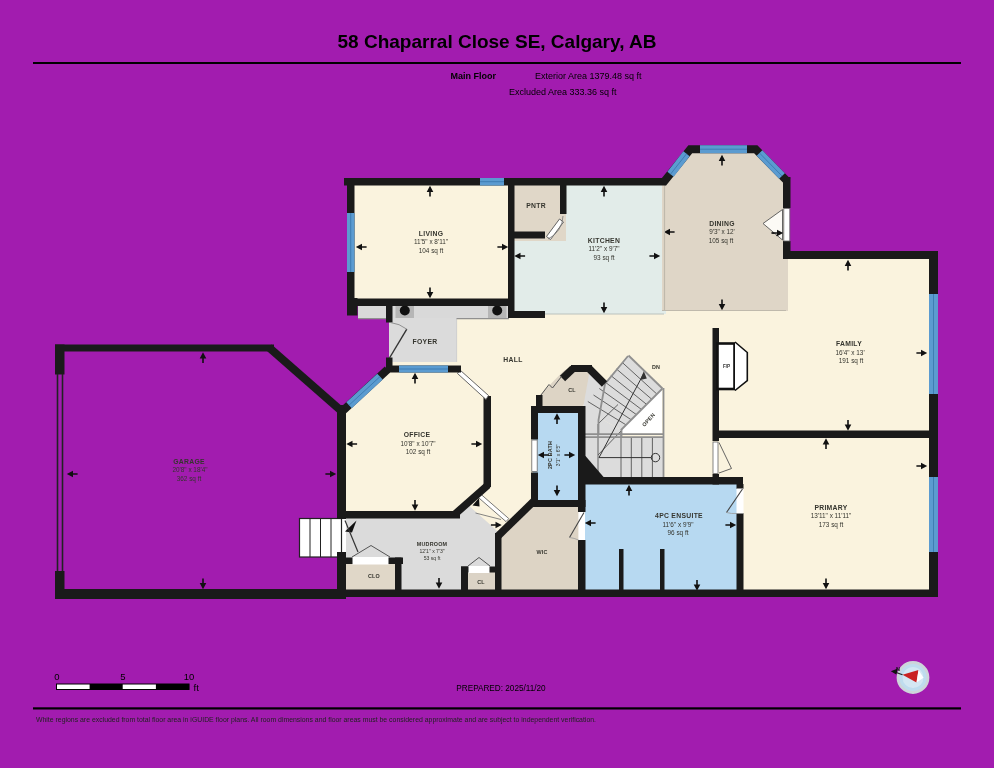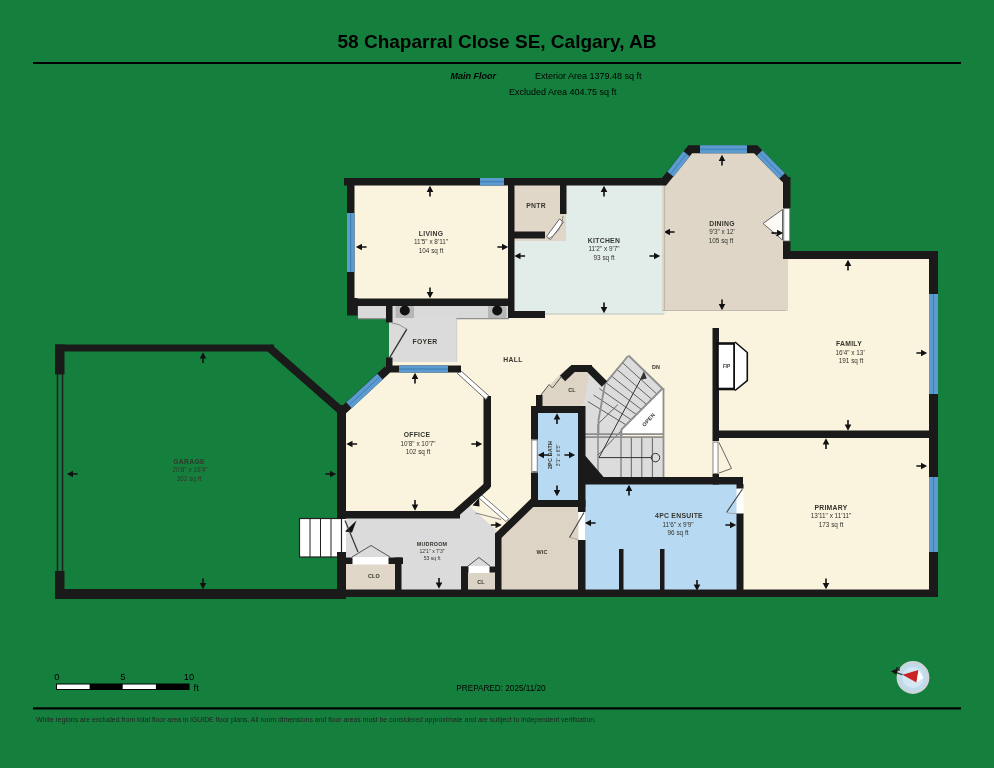--- a/index.html
+++ b/index.html
@@ -1,33 +1,33 @@
 <!DOCTYPE html>
 <html><head>
 <meta charset="utf-8">
 <style>
 html,body{margin:0;padding:0;background:#fff;}
-#page{position:relative;width:994px;height:768px;background:#15803d;font-family:"Liberation Sans",sans-serif;overflow:hidden;}
+#page{position:relative;width:994px;height:768px;background:#a21caf;font-family:"Liberation Sans",sans-serif;overflow:hidden;}
 .t1{font:700 6.8px "Liberation Sans",sans-serif;fill:#35352e;letter-spacing:.3px}
 .t2{font:400 6.4px "Liberation Sans",sans-serif;fill:#35352e}
 .t3{font:700 5.4px "Liberation Sans",sans-serif;fill:#35352e;letter-spacing:.2px}
 .t4{font:400 5.1px "Liberation Sans",sans-serif;fill:#35352e}
 .lbl{text-anchor:middle}
 </style>
 </head>
 <body>
 <div id="page">
 
 <div style="position:absolute;left:0;top:31px;width:994px;text-align:center;font-size:19px;font-weight:bold;color:#000;">58 Chaparral Close SE, Calgary, AB</div>
 
 <div style="position:absolute;left:33px;top:61.5px;width:928px;height:2.4px;background:#000;"></div>
 
-<div style="position:absolute;left:0;top:71px;width:496px;text-align:right;font-size:9px;font-weight:bold;color:#000;font-style:italic;">Main Floor</div>
+<div style="position:absolute;left:0;top:71px;width:496px;text-align:right;font-size:9px;font-weight:bold;color:#000;">Main Floor</div>
 <div style="position:absolute;left:535px;top:71px;font-size:9px;color:#000;">Exterior Area 1379.48 sq ft</div>
-<div style="position:absolute;left:509px;top:86.5px;font-size:9px;color:#000;">Excluded Area 404.75 sq ft</div>
+<div style="position:absolute;left:509px;top:86.5px;font-size:9px;color:#000;">Excluded Area 333.36 sq ft</div>
 
 <svg width="994" height="768" viewBox="0 0 994 768" style="position:absolute;left:0;top:0;">
 <defs>
 <path id="ar" d="M0,-6.2 L3.3,0 L0.8,0 L0.8,4.6 L-0.8,4.6 L-0.8,0 L-3.3,0 Z" fill="#111"></path>
 </defs>
 
 <g>
 <polygon points="389,306 786,306 786,255 938,255 938,597 341,597 341,411 389,366" fill="#FAF3DE"></polygon>
 <text class="t1 lbl" x="513" y="361.5">HALL</text>
 </g>

